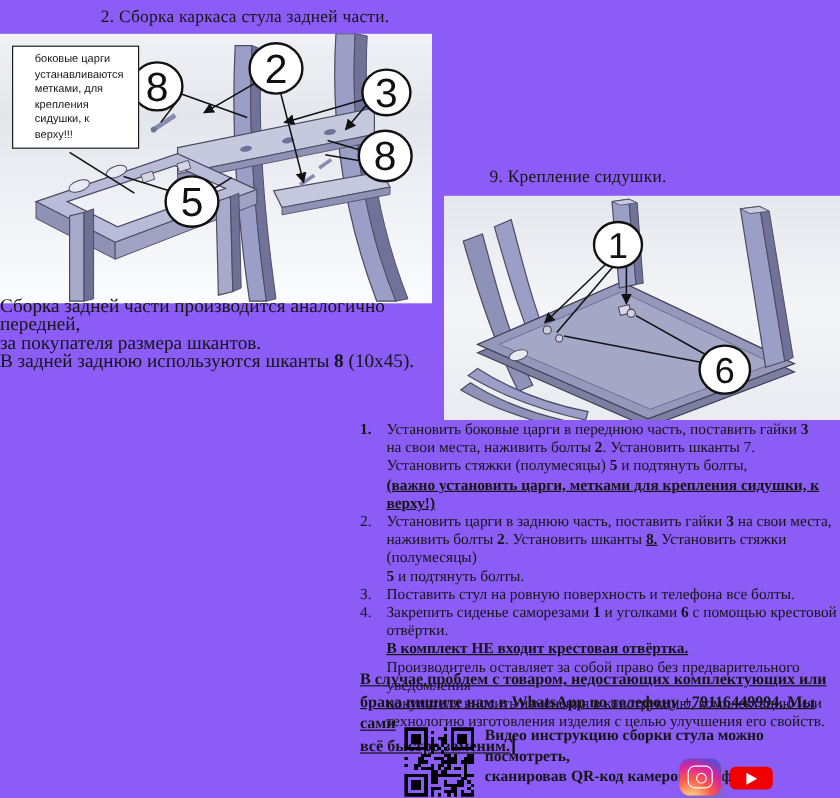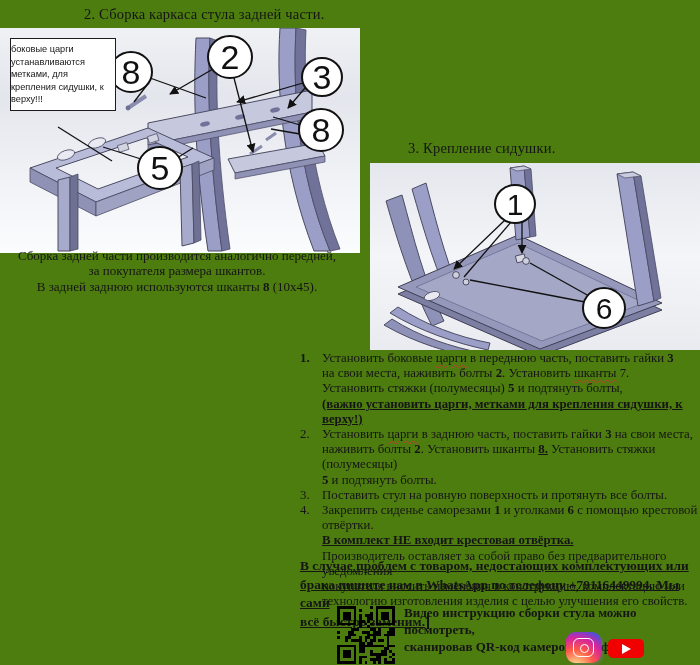--- a/index.html
+++ b/index.html
@@ -1,37 +1,37 @@
 <!DOCTYPE html>
 <html lang="ru"><head>
 <meta charset="utf-8">
 <style>
   *{margin:0;padding:0;box-sizing:border-box}
   html,body{background:#ffffff}
   body{font-family:"Liberation Serif",serif;color:#151515}
-  #page{position:relative;width:700px;height:665px;overflow:hidden;background:#4d7c0f}
+  #page{position:relative;width:700px;height:665px;overflow:hidden;background:#8b5cf6}
   .abs{position:absolute}
 
   .b{font-weight:bold}
   .u{text-decoration:underline}
-  .wavy{text-decoration:underline;text-decoration-style:wavy;text-decoration-color:#c43a2e;
+  .wavy{text-decoration-style:wavy;text-decoration-color:#c43a2e;
         text-decoration-thickness:1px;text-underline-offset:2px}
 
   .h-num{font-size:14.5px;letter-spacing:.2px}
   #heading-back{left:84px;top:6px}
   #heading-seat{left:408px;top:140px}
 
   #note-box{left:10px;top:38px;width:106px;border:1.5px solid #1c1c1c;background:#fff;
-            padding:4px 0;font-family:"Liberation Sans",sans-serif;font-size:9.2px;
+            padding:4px 18px;font-family:"Liberation Sans",sans-serif;font-size:9.2px;
             line-height:12.6px;z-index:5}
 
   #diagram-back{left:0;top:28px}
   #diagram-seat{left:370px;top:163px}
 
-  #caption-back{left:0;top:248px;width:354px;text-align:center;font-size:13px;line-height:15.4px}
+  #caption-back{left:0;top:248px;width:354px;text-align:left;font-size:16px;line-height:15.4px}
 
   #steps{left:300px;top:351px;width:400px;font-size:12.8px;line-height:15.2px}
   .step{display:flex}
   .marker{width:22px;flex:0 0 22px}
   .step-body{flex:1}
 
   #whatsapp{left:300px;top:557px;width:402px;font-size:13.4px;line-height:18.6px}
   .cursor-bar{display:inline-block;width:1.5px;height:16px;background:#111;
               vertical-align:-3px;margin-left:2px}
 
@@ -140,21 +140,21 @@
   <div class="abs" id="note-box">
     <span>боковые царги устанавливаются метками, для крепления сидушки, к верху!!!</span>
   </div>
 
   <div class="abs" id="caption-back">
     <div><span>Сборка задней части производится аналогично передней,</span></div>
     <div><span>за покупателя размера шкантов.</span></div>
     <div><span>В задней заднюю используются шканты </span><span class="b">8</span><span> (10x45).</span></div>
   </div>
 
-  <div class="abs h-num" id="heading-seat">3.   Крепление сидушки.</div>
+  <div class="abs h-num" id="heading-seat">9.   Крепление сидушки.</div>
 
   <svg class="abs" id="diagram-seat" width="330" height="187" viewBox="0 0 330 187">
     <defs>
       <linearGradient id="bg2" x1="0" y1="0" x2="0" y2="1">
         <stop offset="0" stop-color="#e4e7ed"></stop>
         <stop offset="0.5" stop-color="#f4f5f8"></stop>
         <stop offset="1" stop-color="#e9ebf0"></stop>
       </linearGradient>
     </defs>
     <rect width="330" height="187" fill="url(#bg2)"></rect>
@@ -203,21 +203,21 @@
     <div class="step">
       <span class="marker b">1.</span>
       <span class="step-body"><span>Установить боковые </span><span class="wavy">царги</span><span> в переднюю часть, поставить гайки </span><span class="b">3</span><br><span>на свои места, наживить болты </span><span class="b">2</span><span>. Установить </span><span class="wavy">шканты</span><span> 7.</span><br><span>Установить стяжки (полумесяцы) </span><span class="b">5</span><span> и подтянуть болты,</span><br><span class="b u">(важно установить царги, метками для крепления сидушки, к верху!)</span></span>
     </div>
     <div class="step">
       <span class="marker">2.</span>
       <span class="step-body"><span>Установить </span><span class="wavy">царги</span><span> в заднюю часть,  поставить гайки </span><span class="b">3</span><span> на свои места,</span><br><span>наживить болты </span><span class="b">2</span><span>. Установить шканты </span><span class="b u">8.</span><span> Установить стяжки (полумесяцы)</span><br><span class="b">5</span><span> и подтянуть болты.</span></span>
     </div>
     <div class="step">
       <span class="marker">3.</span>
-      <span class="step-body"><span>Поставить стул на ровную поверхность и протянуть все болты.</span></span>
+      <span class="step-body"><span>Поставить стул на ровную поверхность и телефона все болты.</span></span>
     </div>
     <div class="step">
       <span class="marker">4.</span>
       <span class="step-body"><span> Закрепить сиденье саморезами </span><span class="b">1</span><span> и уголками </span><span class="b">6</span><span> с помощью крестовой</span><br><span>отвёртки.</span><br><span class="b u">В комплект НЕ входит крестовая отвёртка.</span><br><span>Производитель оставляет за собой право без предварительного уведомления</span><br><span>покупателя вносить изменения в конструкцию, комплектацию или</span><br><span>технологию изготовления изделия с целью улучшения его свойств.</span></span>
     </div>
   </div>
 
   <div class="abs" id="whatsapp">
     <span><span class="b u">В случае проблем с товаром, недостающих комплектующих или</span><br><span class="b u">брака пишите нам в WhatsApp по телефону +79116449994. Мы сами</span><br><span class="b u">всё быстро заменим.</span></span><span class="cursor-bar"></span>
   </div>

